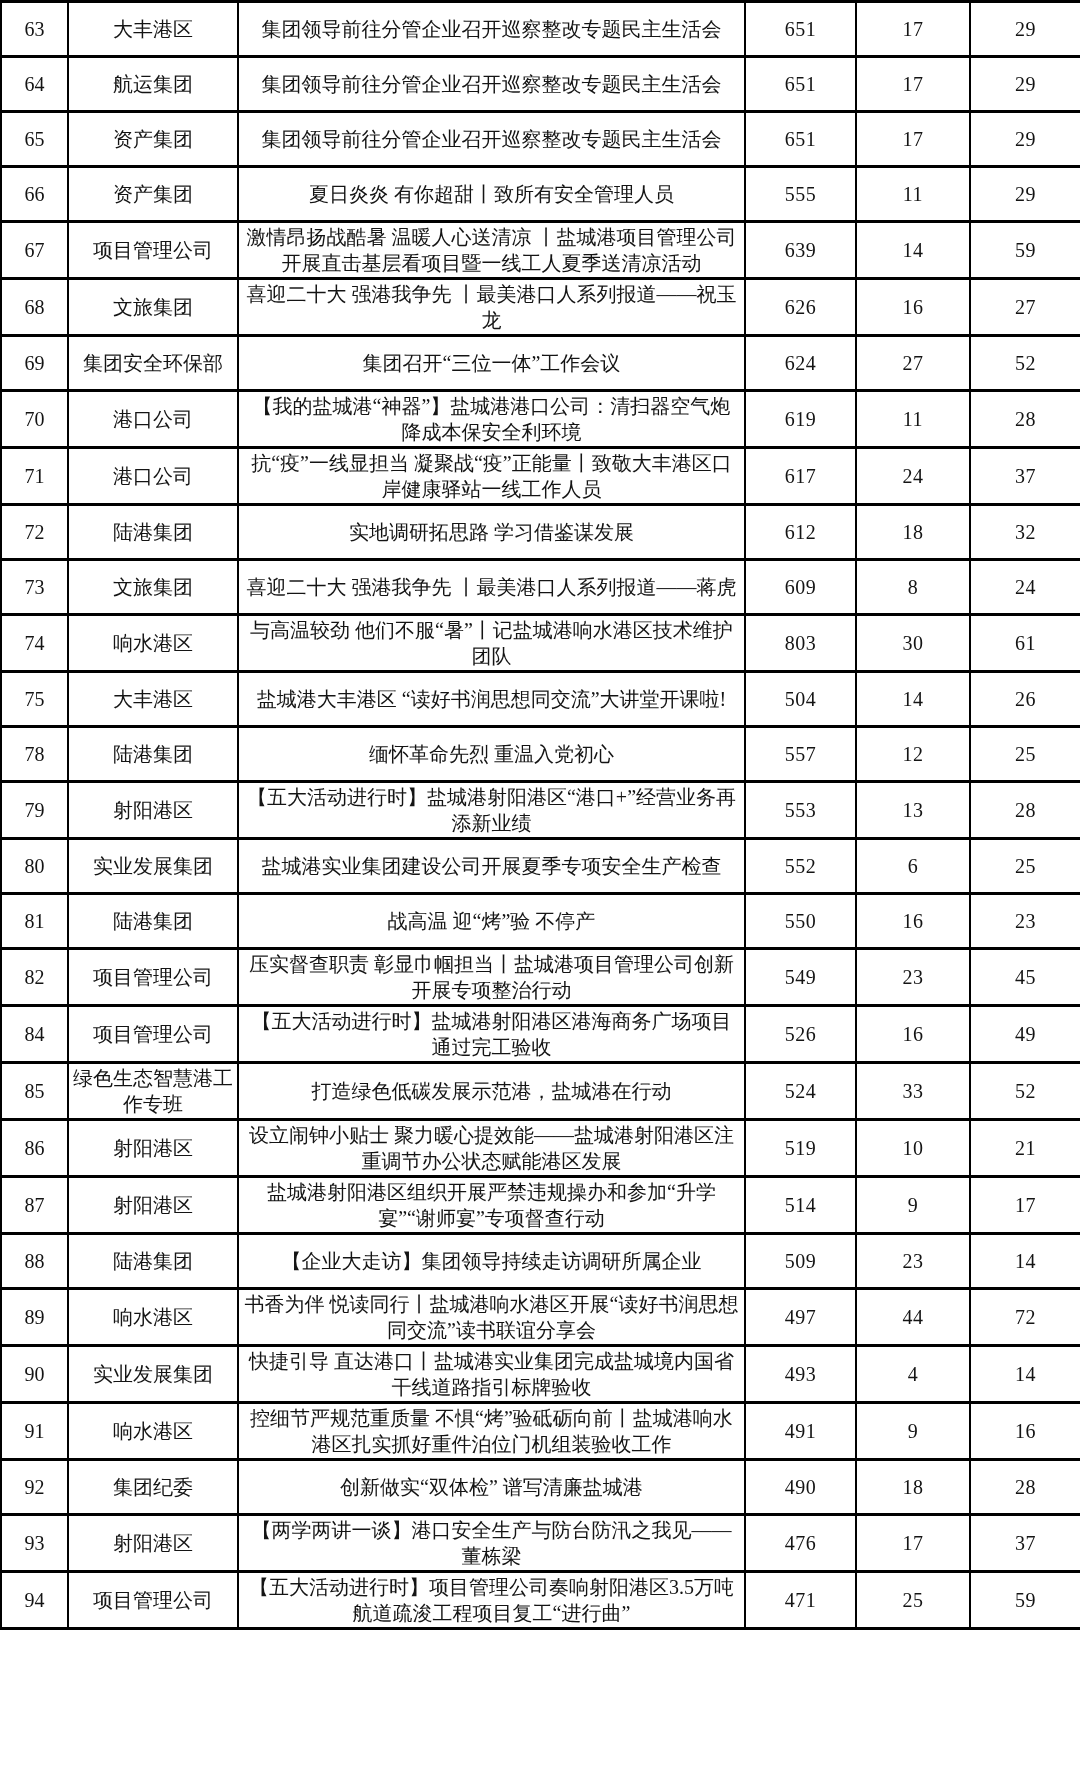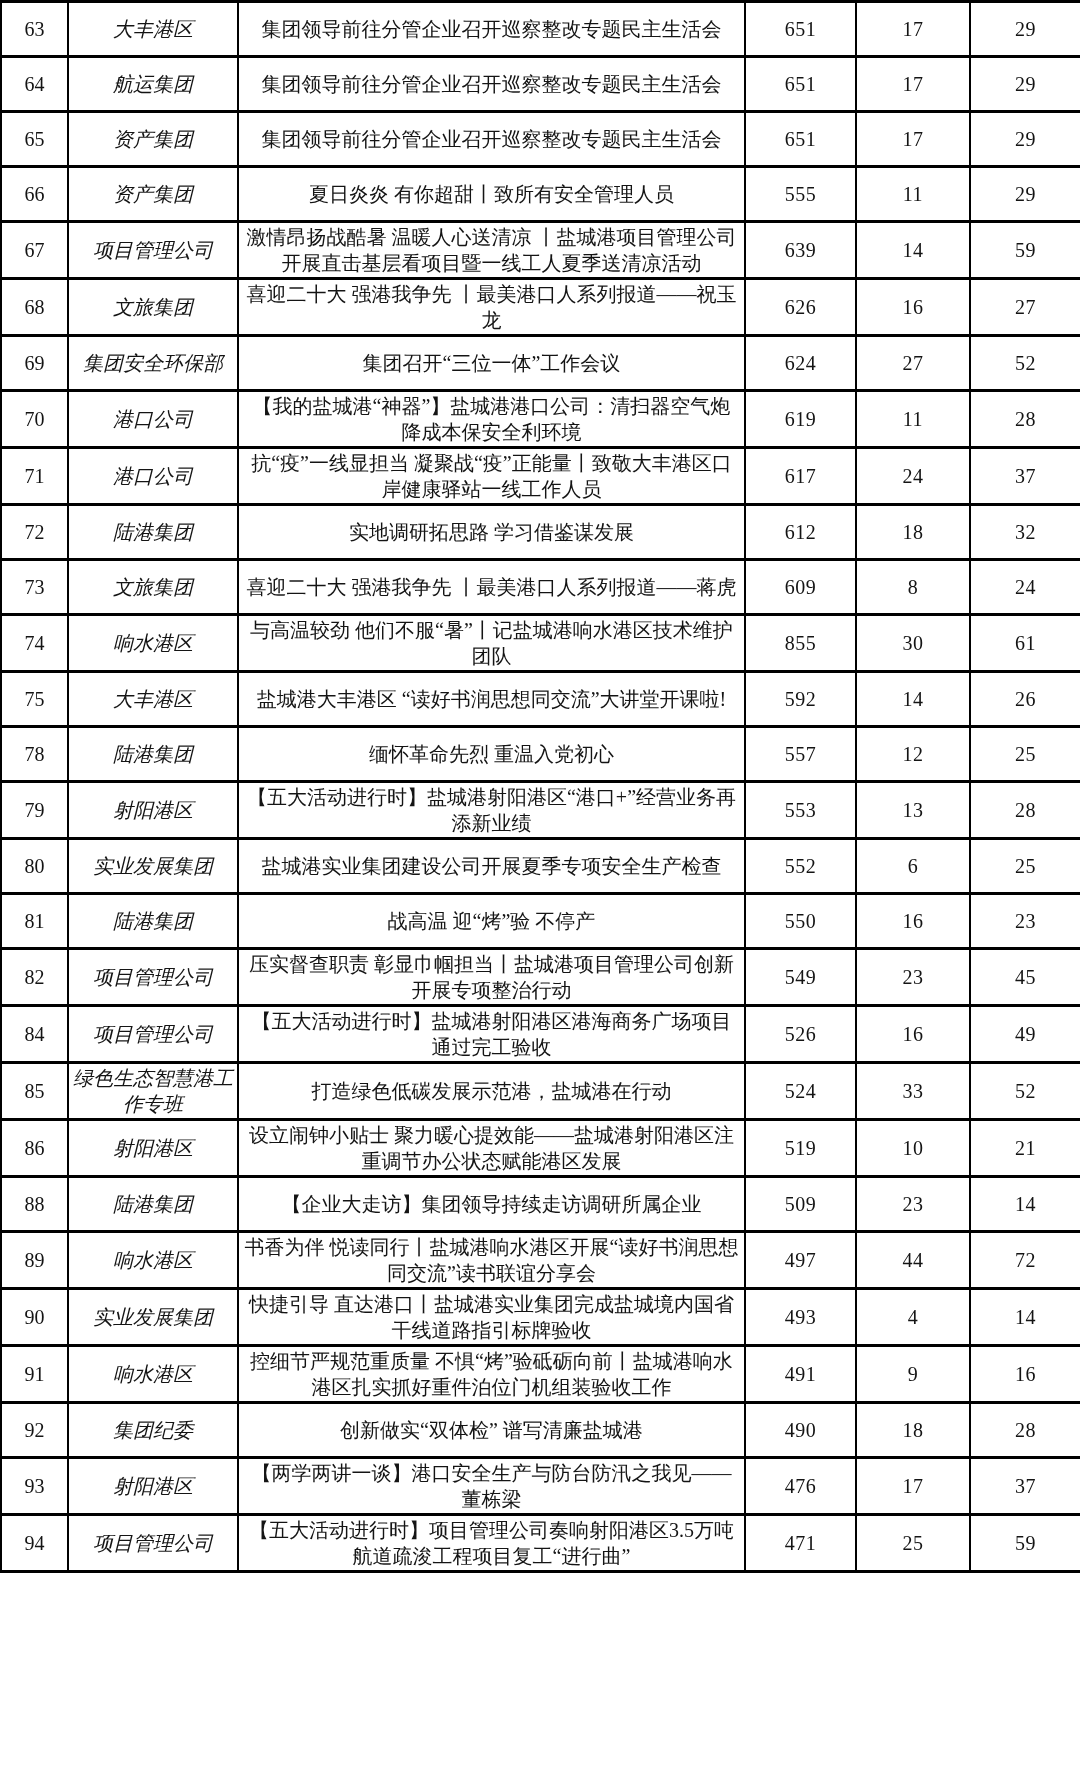--- a/index.html
+++ b/index.html
@@ -27,21 +27,21 @@
     padding: 1px 4px;
     text-align: center;
     vertical-align: middle;
     font-size: 20px;
     line-height: 26px;
     color: #141414;
     overflow: hidden;
     word-break: break-all;
   }
   td.c-rank  { font-size: 20px; }
-  td.c-org   { font-size: 20px; font-style: italic; }
+  td.c-org   { font-size: 20px; }
   td.c-title { font-size: 20px; }
   td.c-num   { font-size: 21px; letter-spacing: 0.5px; }
 </style>
 </head>
 <body>
 
 <table class="rank-table">
   <colgroup>
     <col style="width:67px">
     <col style="width:170px">
@@ -136,29 +136,29 @@
     <td class="c-org">文旅集团</td>
     <td class="c-title">喜迎二十大 强港我争先 丨最美港口人系列报道——蒋虎</td>
     <td class="c-num">609</td>
     <td class="c-num">8</td>
     <td class="c-num">24</td>
   </tr>
       <tr>
     <td class="c-rank">74</td>
     <td class="c-org">响水港区</td>
     <td class="c-title">与高温较劲 他们不服“暑”丨记盐城港响水港区技术维护团队</td>
-    <td class="c-num">855</td>
+    <td class="c-num">803</td>
     <td class="c-num">30</td>
     <td class="c-num">61</td>
   </tr>
       <tr>
     <td class="c-rank">75</td>
     <td class="c-org">大丰港区</td>
     <td class="c-title">盐城港大丰港区 “读好书润思想同交流”大讲堂开课啦!</td>
-    <td class="c-num">592</td>
+    <td class="c-num">504</td>
     <td class="c-num">14</td>
     <td class="c-num">26</td>
   </tr>
       <tr>
     <td class="c-rank">78</td>
     <td class="c-org">陆港集团</td>
     <td class="c-title">缅怀革命先烈 重温入党初心</td>
     <td class="c-num">557</td>
     <td class="c-num">12</td>
     <td class="c-num">25</td>
@@ -213,20 +213,28 @@
   </tr>
       <tr>
     <td class="c-rank">86</td>
     <td class="c-org">射阳港区</td>
     <td class="c-title">设立闹钟小贴士 聚力暖心提效能——盐城港射阳港区注重调节办公状态赋能港区发展</td>
     <td class="c-num">519</td>
     <td class="c-num">10</td>
     <td class="c-num">21</td>
   </tr>
       <tr>
+    <td class="c-rank">87</td>
+    <td class="c-org">射阳港区</td>
+    <td class="c-title">盐城港射阳港区组织开展严禁违规操办和参加“升学宴”“谢师宴”专项督查行动</td>
+    <td class="c-num">514</td>
+    <td class="c-num">9</td>
+    <td class="c-num">17</td>
+  </tr>
+      <tr>
     <td class="c-rank">88</td>
     <td class="c-org">陆港集团</td>
     <td class="c-title">【企业大走访】集团领导持续走访调研所属企业</td>
     <td class="c-num">509</td>
     <td class="c-num">23</td>
     <td class="c-num">14</td>
   </tr>
       <tr>
     <td class="c-rank">89</td>
     <td class="c-org">响水港区</td>

